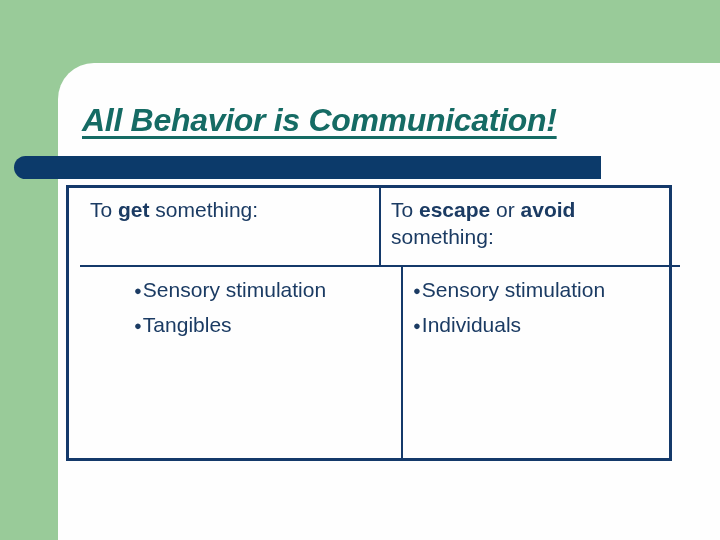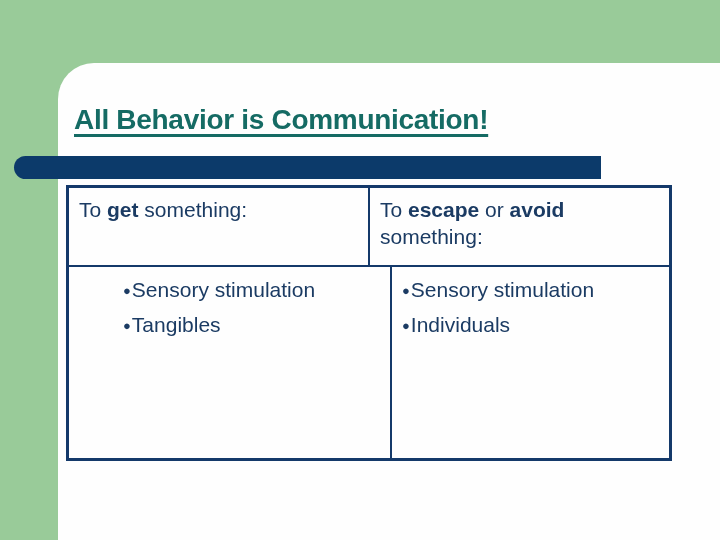--- a/index.html
+++ b/index.html
@@ -24,25 +24,26 @@
   }
   .content-panel{
     position:absolute;
     left:58px;top:63px;
     width:700px;height:520px;
     background:var(--white);
     border-top-left-radius:36px;
   }
   .slide-title{
     position:absolute;
-    left:74px;top:101px;
+    left:82px;top:101px;
     width:600px;
-    font-size:28px;
+    font-size:32px;
     line-height:38px;
     font-weight:bold;
+    font-style:italic;
     color:var(--teal);
     text-decoration:underline;
     text-decoration-thickness:3px;
     text-underline-offset:5px;
     letter-spacing:-0.3px;
     white-space:nowrap;
   }
   .accent-bar{
     position:absolute;
     left:14px;top:156px;
@@ -52,21 +53,21 @@
   }
   .behavior-table{
     position:absolute;
     left:66px;top:185px;
     width:606px;height:276px;
     border:3px solid var(--navy-border);
     display:flex;
     flex-direction:column;
     background:var(--white);
   }
-  .t-row{display:flex;width:100%;}
+  .t-row{display:flex;width:100%;margin-left:11px;}
   .t-row.header{height:77px;}
   .t-row.body{flex:1;border-top:2px solid var(--navy-border);padding-left:44px;}
   .t-cell{
     flex:1;
     padding:8px 10px 6px 10px;
     color:var(--navy-text);
     font-size:21px;
     line-height:27px;
     overflow:hidden;
   }

